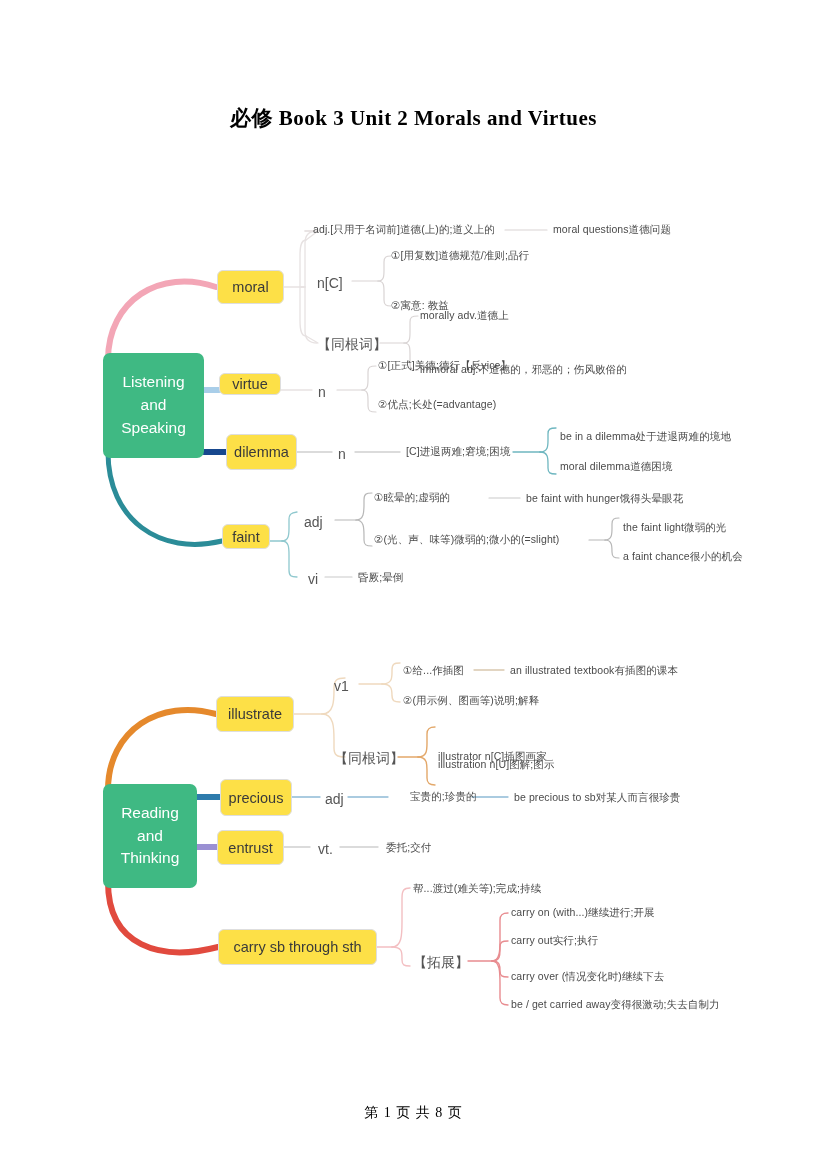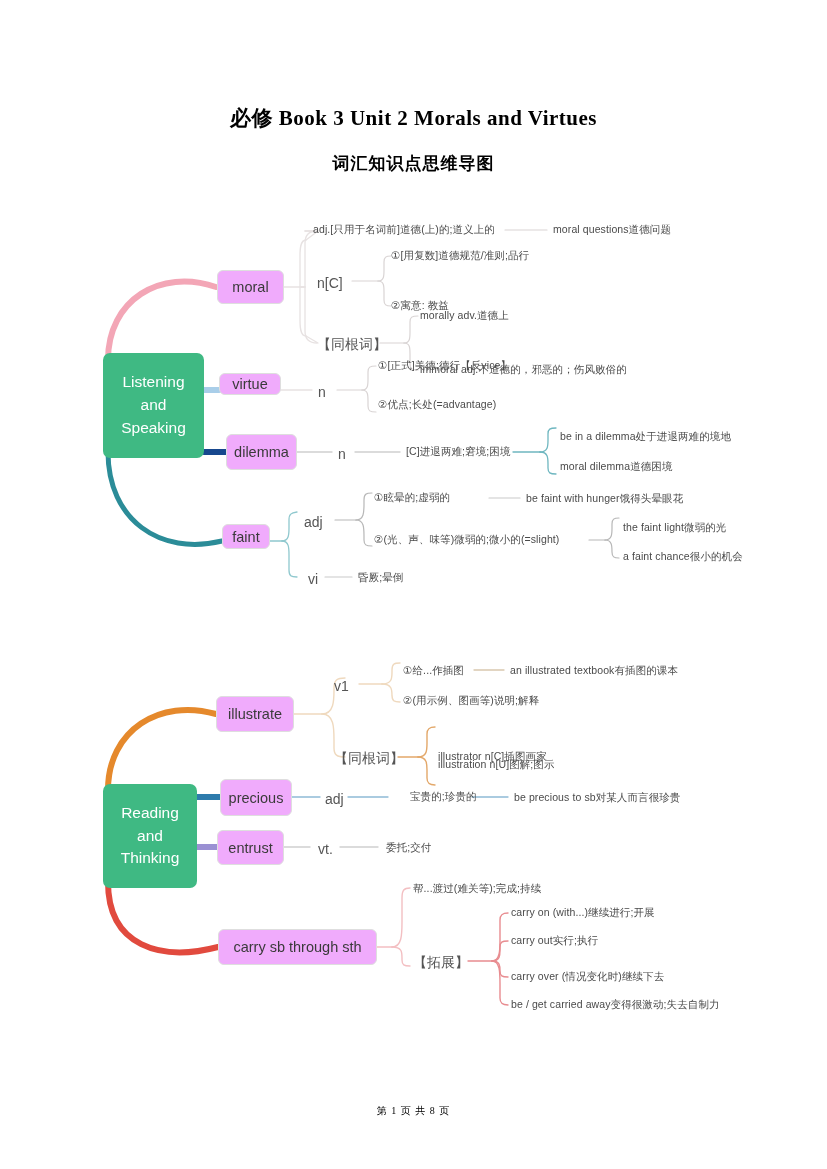--- a/index.html
+++ b/index.html
@@ -41,21 +41,21 @@
     font-size: 17px;
     letter-spacing: 1px;
     color: #000000;
   }
   .footer {
     position: absolute;
     left: 0; top: 1104px;
     width: 827px;
     text-align: center;
     font-family: "Liberation Serif", "DejaVu Serif", serif;
-    font-size: 10px;
+    font-size: 14px;
     color: #000000;
     letter-spacing: 1px;
   }
 
   
   #wires {
     position: absolute;
     left: 0; top: 0;
     width: 827px; height: 1169px;
     pointer-events: none;
@@ -72,21 +72,21 @@
     text-align: center;
     display: flex;
     align-items: center;
     justify-content: center;
     box-sizing: border-box;
     padding: 4px 6px;
   }
 
   .word-node {
     position: absolute;
-    background: #f0abfc;
+    background: #fde047;
     border: 1px solid #dedede;
     border-radius: 6px;
     box-sizing: border-box;
     display: flex;
     align-items: center;
     justify-content: center;
     font-size: 14.5px;
     color: #3a3a3a;
     padding: 2px 9px;
     white-space: nowrap;
@@ -107,21 +107,20 @@
     letter-spacing: 0.1px;
   }
   .leaf.cn { font-size: 10.5px; }
 </style>
 </head>
 <body>
 
 <div id="page">
 
   <div class="title-main">必修 Book 3 Unit 2 Morals and Virtues</div>
-  <div class="title-sub">词汇知识点思维导图</div>
 
   <svg id="wires" viewBox="0 0 827 1169">
     <g fill="none" stroke-linecap="round">
 
       <path d="M108 360 C 108 300, 160 268, 216 287" stroke="#F3A6B6" stroke-width="6"></path>
 
       <path d="M204 390 L 219 390" stroke="#A9CEE9" stroke-width="6"></path>
 
       <path d="M204 452 L 226 452" stroke="#17488E" stroke-width="6"></path>
 

